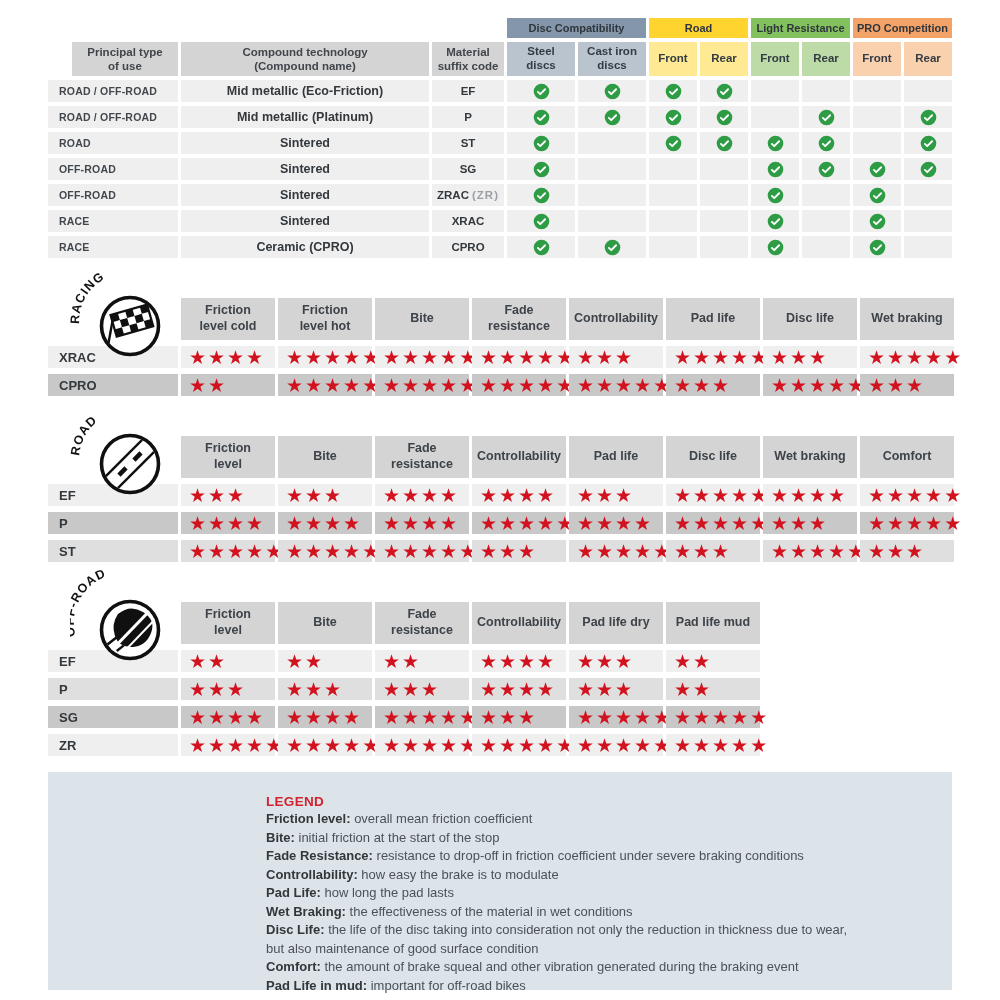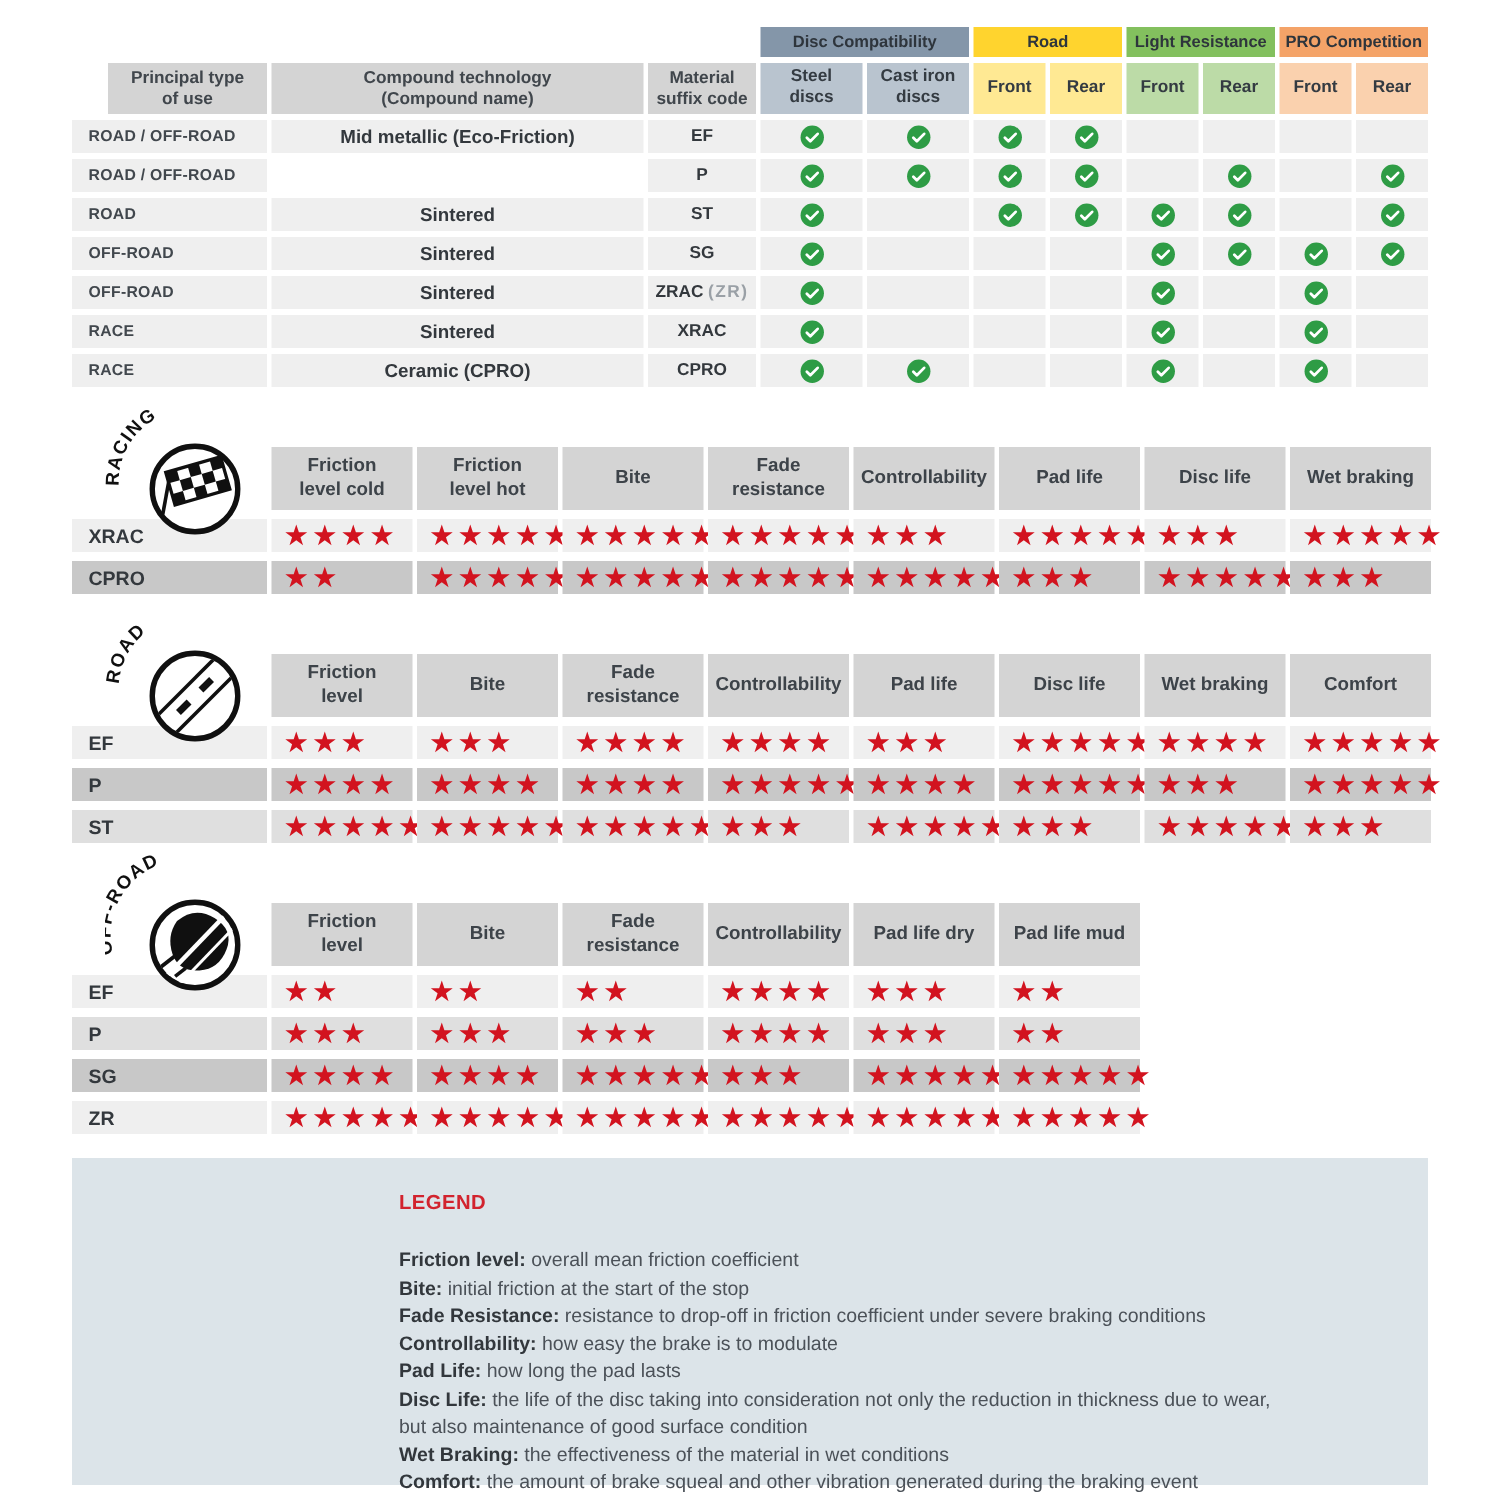--- a/index.html
+++ b/index.html
@@ -43,21 +43,21 @@
   .rstars{justify-content:flex-start;padding-left:8px;font-size:19px;letter-spacing:2px;
           color:var(--star-red,#d2131f);line-height:22px;font-family:"DejaVu Sans",sans-serif;}
   .shade-light{background:var(--row-light,#efefef);}
   .shade-medium{background:var(--row-medium,#dfdfdf);}
   .shade-dark{background:var(--row-dark,#c8c8c8);}
 
   
   .legend-panel{margin:16px 48px 0 48px;background:var(--legend-bg,#dce4e9);
                 box-sizing:border-box;height:218px;padding:22px 30px 20px 218px;}
   .legend-title{color:var(--legend-red,#d2232e);font-weight:bold;font-size:13.5px;
-                margin-bottom:22px;letter-spacing:.3px;}
+                margin-bottom:1px;letter-spacing:.3px;}
   .legend-line{font-size:13px;color:#4b5158;line-height:18.5px;white-space:pre-line;}
   .legend-term{font-weight:bold;color:#32373c;text-align:center;}
 </style>
 </head>
 <body>
 
 <div class="page">
 
   <div id="compat-grid">
       <div class="cell ghead" style="background: rgb(132, 150, 169); grid-area: 1 / 4 / auto / span 2;">Disc Compatibility</div>
@@ -105,20 +105,21 @@
         <svg viewBox="0 0 24 24" width="17" height="17">
           <circle cx="12" cy="12" r="11" fill="#2e9c45"></circle>
           <path d="M6.9 12.5l3.3 3.3 6.9-7" fill="none" stroke="#fff" stroke-width="2.6" stroke-linecap="round" stroke-linejoin="round"></path>
         </svg>
       </div>
       <div class="cell ccheck" style="grid-area: 3 / 8;"></div>
       <div class="cell ccheck" style="grid-area: 3 / 9;"></div>
       <div class="cell ccheck" style="grid-area: 3 / 10;"></div>
       <div class="cell ccheck" style="grid-area: 3 / 11;"></div>
       <div class="cell cuse" style="grid-area: 4 / 1;">ROAD / OFF-ROAD</div>
+      <div class="cell ctech" style="grid-area: 4 / 2;">Mid metallic (Platinum)</div>
       <div class="cell ccode" style="grid-area: 4 / 3;">P</div>
       <div class="cell ccheck" style="grid-area: 4 / 4;">
         <svg viewBox="0 0 24 24" width="17" height="17">
           <circle cx="12" cy="12" r="11" fill="#2e9c45"></circle>
           <path d="M6.9 12.5l3.3 3.3 6.9-7" fill="none" stroke="#fff" stroke-width="2.6" stroke-linecap="round" stroke-linejoin="round"></path>
         </svg>
       </div>
       <div class="cell ccheck" style="grid-area: 4 / 5;">
         <svg viewBox="0 0 24 24" width="17" height="17">
           <circle cx="12" cy="12" r="11" fill="#2e9c45"></circle>
@@ -489,21 +490,21 @@
   </section>
 
   <div class="legend-panel">
     <div class="legend-title">LEGEND</div>
     <div id="legend-items">
         <div class="legend-line"><span class="legend-term">Friction level: </span>overall mean friction coefficient</div>
         <div class="legend-line"><span class="legend-term">Bite: </span>initial friction at the start of the stop</div>
         <div class="legend-line"><span class="legend-term">Fade Resistance: </span>resistance to drop-off in friction coefficient under severe braking conditions</div>
         <div class="legend-line"><span class="legend-term">Controllability: </span>how easy the brake is to modulate</div>
         <div class="legend-line"><span class="legend-term">Pad Life: </span>how long the pad lasts</div>
+        <div class="legend-line"><span class="legend-term">Wet Braking: </span>the effectiveness of the material in wet conditions</div>
         <div class="legend-line"><span class="legend-term">Disc Life: </span>the life of the disc taking into consideration not only the reduction in thickness due to wear,
 but also maintenance of good surface condition</div>
-        <div class="legend-line"><span class="legend-term">Wet Braking: </span>the effectiveness of the material in wet conditions</div>
         <div class="legend-line"><span class="legend-term">Comfort: </span>the amount of brake squeal and other vibration generated during the braking event</div>
         <div class="legend-line"><span class="legend-term">Pad Life in mud: </span>important for off-road bikes</div>
       </div>
   </div>
 
 </div>
 
 </body></html>

